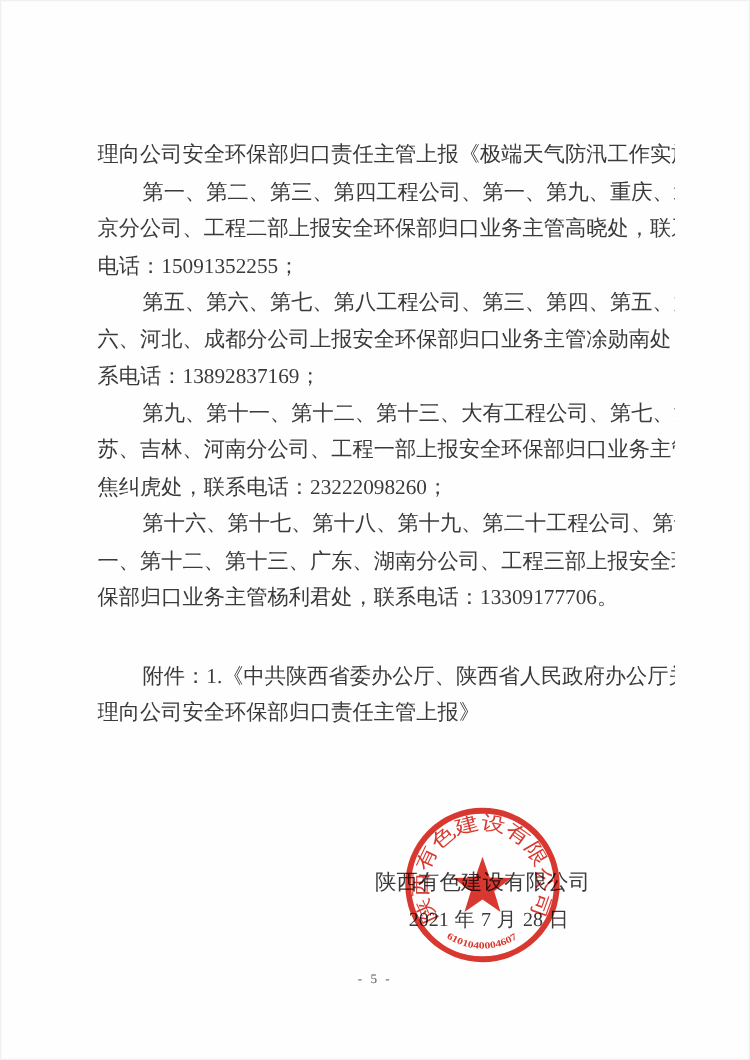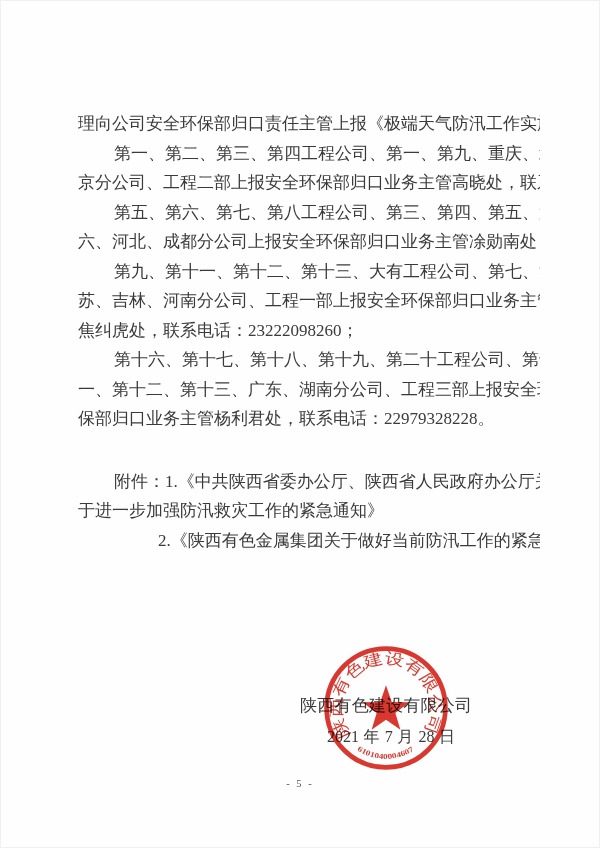--- a/index.html
+++ b/index.html
@@ -86,31 +86,32 @@
 </head>
 <body>
 
 <div class="page" style="color: rgb(58, 58, 58); background: rgb(254, 254, 254);">
 
   <div class="body-text">
 
   <div class="line">理向公司安全环保部归口责任主管上报《极端天气防汛工作实施</div>
       <div class="line indent-1">第一、第二、第三、第四工程公司、第一、第九、重庆、北</div>
       <div class="line">京分公司、工程二部上报安全环保部归口业务主管高晓处，联系</div>
+      <div class="line short">电话：15091352255；</div>
       <div class="line indent-1">第五、第六、第七、第八工程公司、第三、第四、第五、第</div>
       <div class="line">六、河北、成都分公司上报安全环保部归口业务主管凃勋南处，联</div>
+      <div class="line short">系电话：13892837169；</div>
       <div class="line indent-1">第九、第十一、第十二、第十三、大有工程公司、第七、江</div>
       <div class="line">苏、吉林、河南分公司、工程一部上报安全环保部归口业务主管</div>
       <div class="line short">焦纠虎处，联系电话：23222098260；</div>
       <div class="line indent-1">第十六、第十七、第十八、第十九、第二十工程公司、第十</div>
       <div class="line">一、第十二、第十三、广东、湖南分公司、工程三部上报安全环</div>
-      <div class="line short">保部归口业务主管杨利君处，联系电话：22979328228。</div>
+      <div class="line short">保部归口业务主管杨利君处，联系电话：13309177706。</div>
       <div class="line indent-1 gap-before">附件：1.《中共陕西省委办公厅、陕西省人民政府办公厅关</div>
-      <div class="line short">于进一步加强防汛救灾工作的紧急通知》</div>
-      <div class="line indent-2">2.《陕西有色金属集团关于做好当前防汛工作的紧急</div>
+      <div class="line short">理向公司安全环保部归口责任主管上报》</div>
     </div>
 
   <div class="signature-company">陕西有色建设有限公司</div>
 
   <div class="signature-date">2021 年 7 月 28 日</div>
 
   <svg class="stamp" viewBox="0 0 140 140" xmlns="http://www.w3.org/2000/svg" style="color: rgb(214, 41, 31);">
     <defs>
       <path id="ring-text-path" d="M 33 99 A 47 47 0 1 1 107 99" fill="none"></path>
       <path id="serial-path" d="M 35.3 111.4 A 54 54 0 0 0 104.7 111.4" fill="none"></path>

